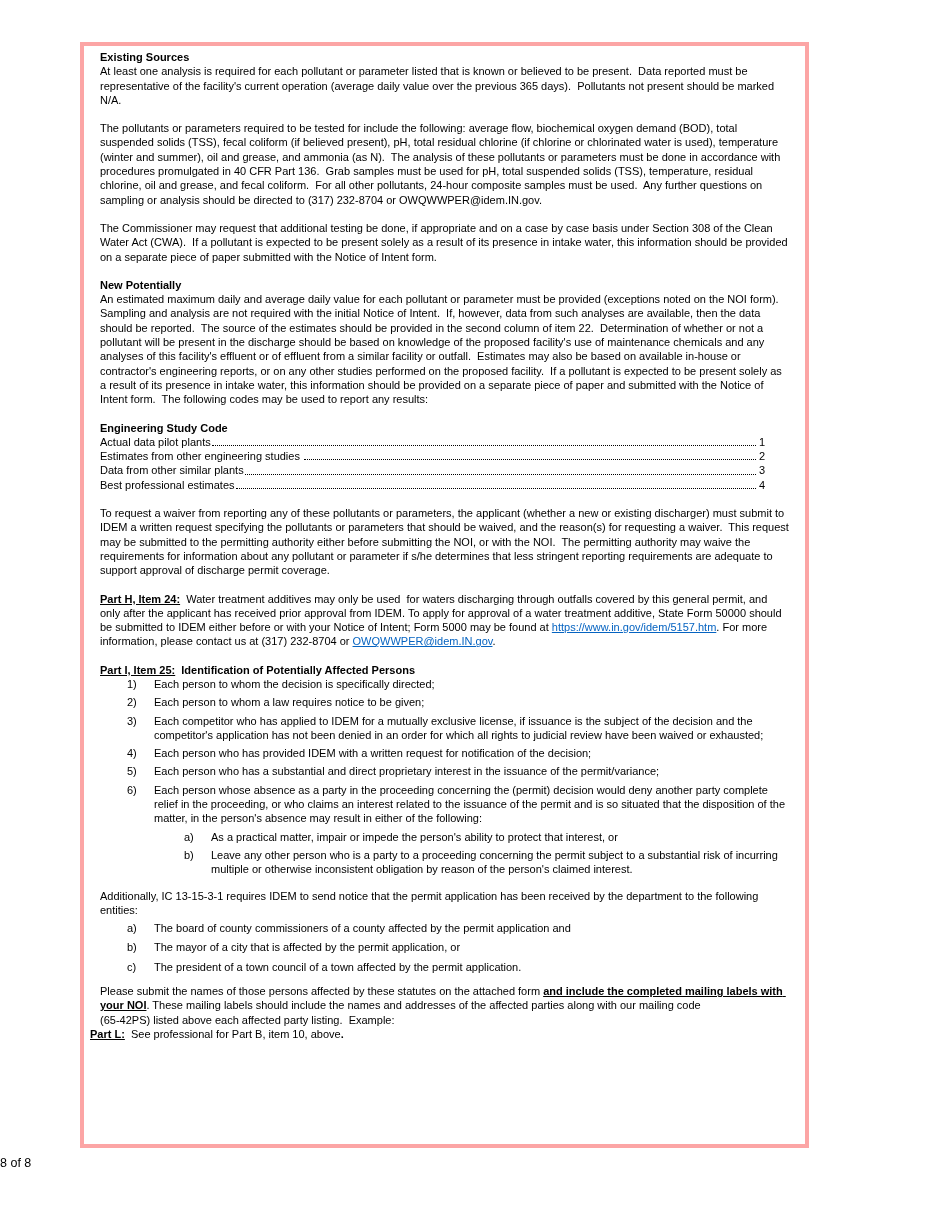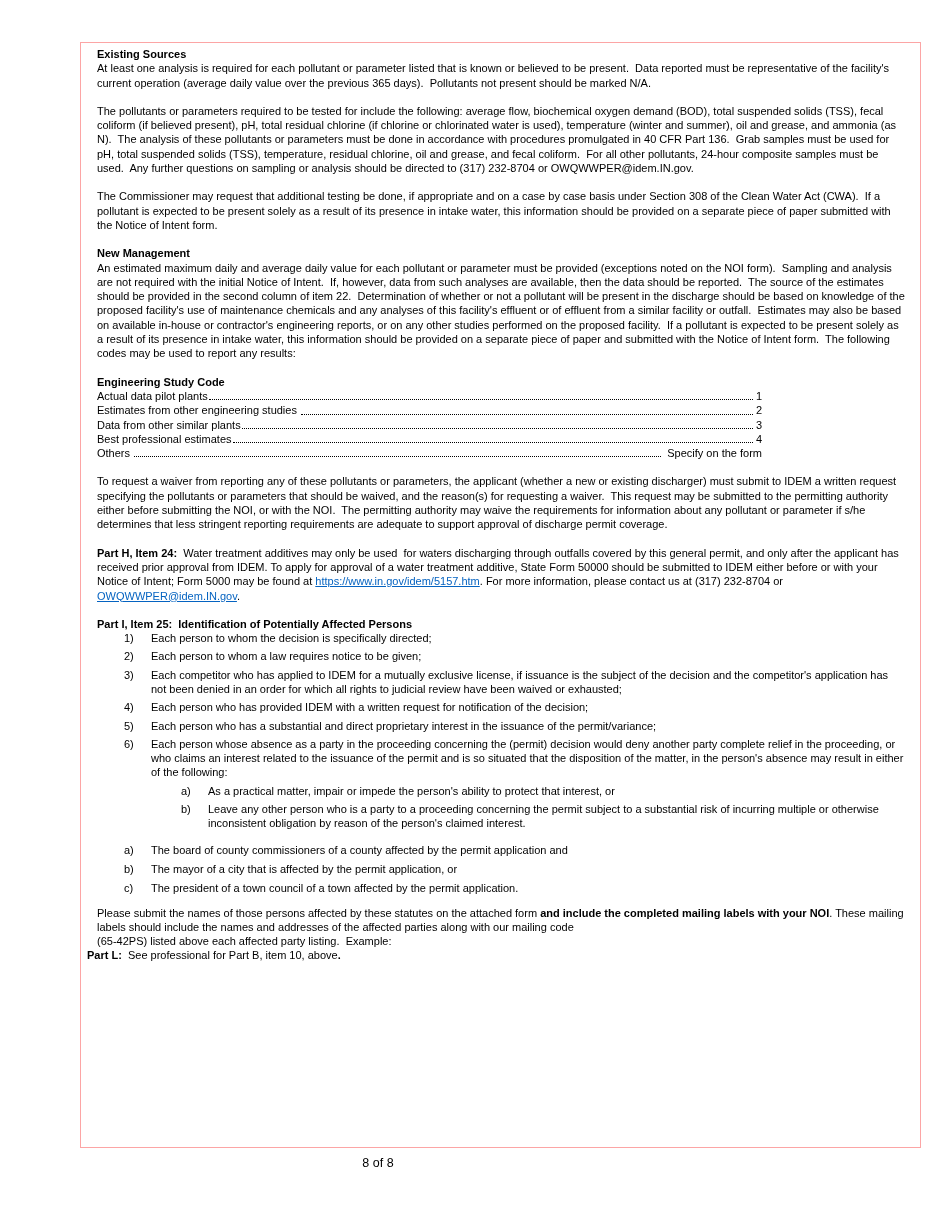--- a/index.html
+++ b/index.html
@@ -5,32 +5,32 @@
   html, body { margin: 0; padding: 0; }
   body {
     width: 950px; height: 1230px;
     background: #ffffff;
     font-family: "Liberation Sans", "DejaVu Sans", sans-serif;
     font-size: 11px; line-height: 14.3px; color: #000;
     position: relative;
   }
   .content-box {
     position: absolute; left: 80px; top: 42px;
-    width: 841px; height: 1106px;
-    border: 1px solid #fca5a5;
+    width: 729px; height: 1106px;
+    border: 4px solid #fca5a5;
     padding: 4px 15px 0 16px;
     box-sizing: border-box;
     overflow: hidden;
   }
   .heading { font-weight: 700; white-space: pre-wrap; }
   p { margin: 0 0 14px 0; white-space: pre-wrap; }
   p.m0 { margin-bottom: 0; }
   p.m4 { margin-bottom: 4px; }
   .b  { font-weight: 700; }
-  .bu { font-weight: 700; }
+  .bu { font-weight: 700; text-decoration: underline; }
   .link { color: #0563c1; text-decoration: underline; cursor: pointer; }
 
   
   .code-table { width: 665px; margin-bottom: 14px; }
   .leader-row { display: flex; align-items: baseline; }
   .leader-label { white-space: pre; flex: 0 0 auto; text-align: center; }
   .leader-dots {
     flex: 1 1 auto; height: 0;
     border-bottom: 1.6px dotted #000;
     align-self: flex-end; margin: 0 1px 3px 1px;
@@ -50,36 +50,36 @@
   
   .example-row { display: flex; align-items: flex-start; }
   .example-label { white-space: pre; flex: 0 0 auto; }
   .example-block { font-weight: 700; }
   .example-line { white-space: pre; }
 
   .part-l { margin-left: -10px; white-space: pre-wrap; }
 
   .footer {
     position: absolute; top: 1155px; left: 0;
-    width: 756px; text-align: center;
+    width: 756px; 
     font-size: 12.5px; line-height: 16px;
   }
 </style>
 </head>
 <body>
 
 <div class="page">
   <div class="content-box">
 
     <div class="heading">Existing Sources</div>
     <p>At least one analysis is required for each pollutant or parameter listed that is known or believed to be present.  Data reported must be representative of the facility's current operation (average daily value over the previous 365 days).  Pollutants not present should be marked N/A.</p>
     <p>The pollutants or parameters required to be tested for include the following: average flow, biochemical oxygen demand (BOD), total suspended solids (TSS), fecal coliform (if believed present), pH, total residual chlorine (if chlorine or chlorinated water is used), temperature (winter and summer), oil and grease, and ammonia (as N).  The analysis of these pollutants or parameters must be done in accordance with procedures promulgated in 40 CFR Part 136.  Grab samples must be used for pH, total suspended solids (TSS), temperature, residual chlorine, oil and grease, and fecal coliform.  For all other pollutants, 24-hour composite samples must be used.  Any further questions on sampling or analysis should be directed to (317) 232-8704 or OWQWWPER@idem.IN.gov.</p>
     <p>The Commissioner may request that additional testing be done, if appropriate and on a case by case basis under Section 308 of the Clean Water Act (CWA).  If a pollutant is expected to be present solely as a result of its presence in intake water, this information should be provided on a separate piece of paper submitted with the Notice of Intent form.</p>
 
-    <div class="heading">New Management</div>
+    <div class="heading">New Potentially</div>
     <p>An estimated maximum daily and average daily value for each pollutant or parameter must be provided (exceptions noted on the NOI form).  Sampling and analysis are not required with the initial Notice of Intent.  If, however, data from such analyses are available, then the data should be reported.  The source of the estimates should be provided in the second column of item 22.  Determination of whether or not a pollutant will be present in the discharge should be based on knowledge of the proposed facility's use of maintenance chemicals and any analyses of this facility's effluent or of effluent from a similar facility or outfall.  Estimates may also be based on available in-house or contractor's engineering reports, or on any other studies performed on the proposed facility.  If a pollutant is expected to be present solely as a result of its presence in intake water, this information should be provided on a separate piece of paper and submitted with the Notice of Intent form.  The following codes may be used to report any results:</p>
 
     <div class="heading">Engineering Study Code</div>
     <div class="code-table">
   <div class="leader-row">
     <span class="leader-label">Actual data pilot plants</span>
     <span class="leader-dots"></span>
     <span class="leader-code">1</span>
   </div>
 
@@ -94,25 +94,20 @@
     <span class="leader-dots"></span>
     <span class="leader-code">3</span>
   </div>
 
   <div class="leader-row">
     <span class="leader-label">Best professional estimates</span>
     <span class="leader-dots"></span>
     <span class="leader-code">4</span>
   </div>
 
-  <div class="leader-row">
-    <span class="leader-label">Others </span>
-    <span class="leader-dots"></span>
-    <span class="leader-code"> Specify on the form</span>
-  </div>
 </div>
 
     <p>To request a waiver from reporting any of these pollutants or parameters, the applicant (whether a new or existing discharger) must submit to IDEM a written request specifying the pollutants or parameters that should be waived, and the reason(s) for requesting a waiver.  This request may be submitted to the permitting authority either before submitting the NOI, or with the NOI.  The permitting authority may waive the requirements for information about any pollutant or parameter if s/he determines that less stringent reporting requirements are adequate to support approval of discharge permit coverage.</p>
 
     <p><span class="bu">Part H, Item 24:</span><span>  Water treatment additives may only be used  for waters discharging through outfalls covered by this general permit, and only after the applicant has received prior approval from IDEM. To apply for approval of a water treatment additive, State Form 50000 should be submitted to IDEM either before or with your Notice of Intent; Form 5000 may be found at </span><span class="link">https://www.in.gov/idem/5157.htm</span><span>. For more information, please contact us at (317) 232-8704 or </span><span class="link">OWQWWPER@idem.IN.gov</span><span>.</span></p>
 
     <div class="heading"><span class="bu">Part I, Item 25:</span><span class="b">  Identification of Potentially Affected Persons</span></div>
     <div class="num-list persons">
   <div class="list-item">
     <span class="marker">1)</span>
@@ -148,20 +143,21 @@
   <div class="list-item">
     <span class="marker">a)</span>
     <span class="item-text">As a practical matter, impair or impede the person's ability to protect that interest, or</span>
   </div>
 
   <div class="list-item">
     <span class="marker">b)</span>
     <span class="item-text">Leave any other person who is a party to a proceeding concerning the permit subject to a substantial risk of incurring multiple or otherwise inconsistent obligation by reason of the person's claimed interest.</span>
   </div>
 </div>
+    <p class="m4">Additionally, IC 13-15-3-1 requires IDEM to send notice that the permit application has been received by the department to the following entities:</p>
     <div class="num-list entities after-gap">
   <div class="list-item">
     <span class="marker">a)</span>
     <span class="item-text">The board of county commissioners of a county affected by the permit application and</span>
   </div>
 
   <div class="list-item">
     <span class="marker">b)</span>
     <span class="item-text">The mayor of a city that is affected by the permit application, or</span>
   </div>

